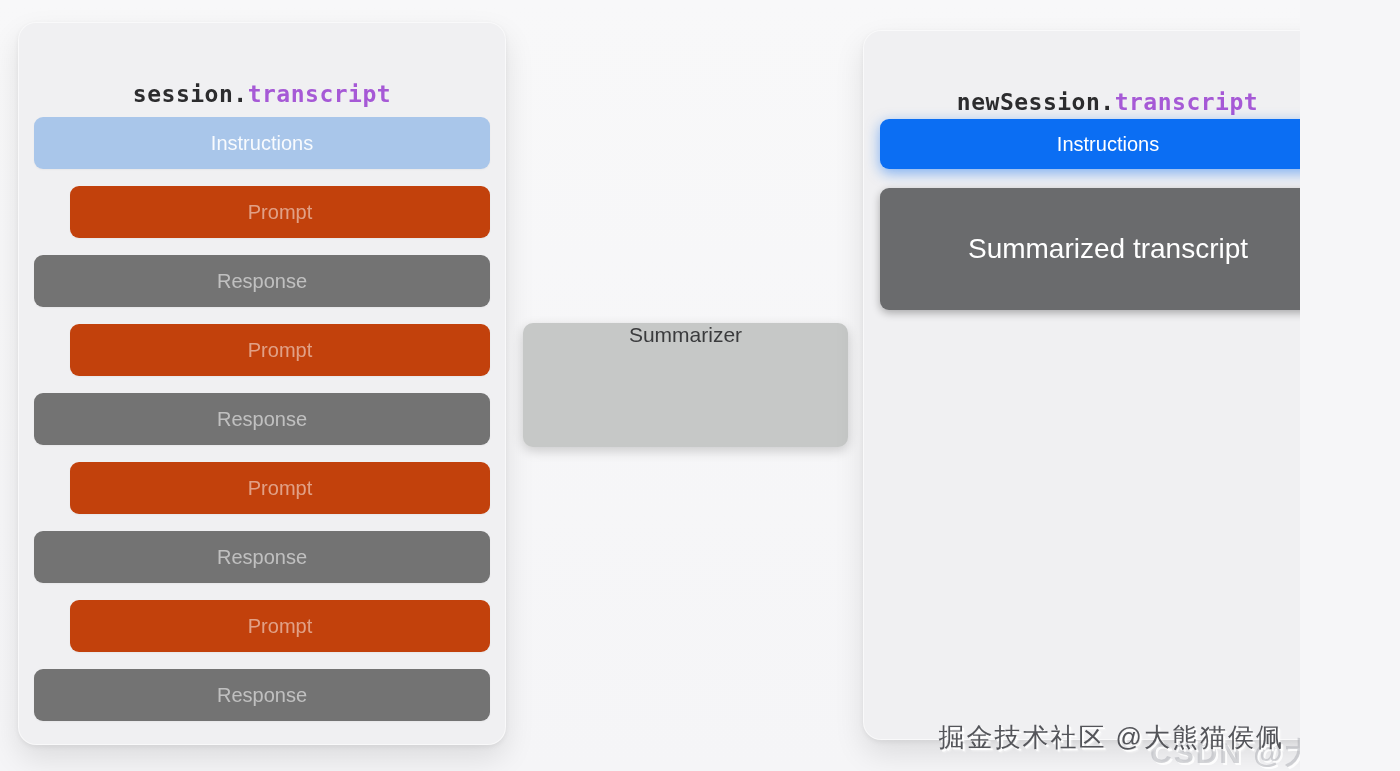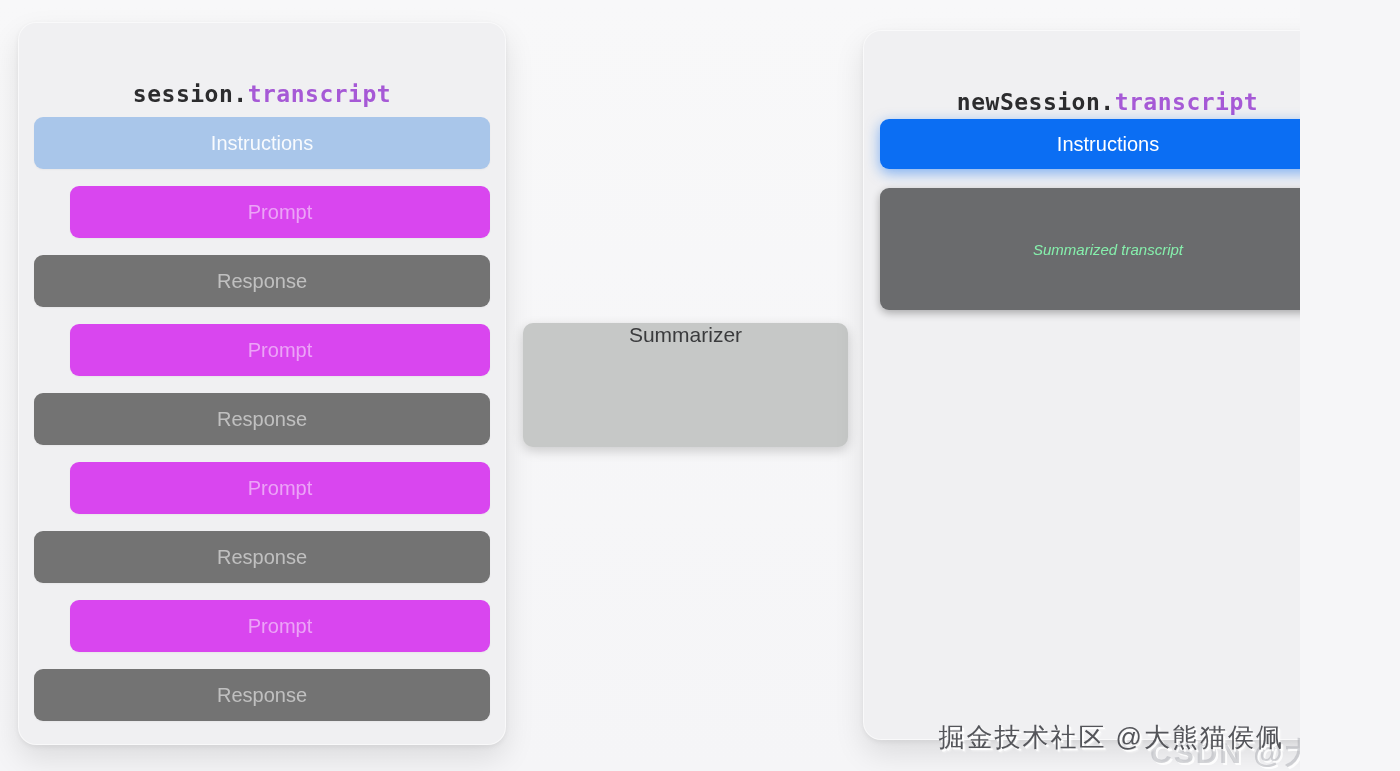--- a/index.html
+++ b/index.html
@@ -55,40 +55,39 @@
   .row {
     height: 52px;
     border-radius: 9px;
     display: flex;
     align-items: center;
     justify-content: center;
     font-size: 20px;
     box-shadow: 0 1px 2px rgba(0,0,0,0.04);
   }
   .row-muted-blue { background: #a9c6ea; color: rgba(255,255,255,0.92); }
-  .row-prompt     { background: #d946ef; color: rgba(255,255,255,0.50); margin-left: 36px; }
+  .row-prompt     { background: #c2410c; color: rgba(255,255,255,0.50); margin-left: 36px; }
   .row-response   { background: #737373; color: rgba(255,255,255,0.55); }
 
   .row-active {
     height: 50px;
     background: #0b6ef3;
     color: #ffffff;
     box-shadow: 0 4px 14px rgba(11,110,243,0.50);
   }
   .summary-block {
     height: 122px;
     background: #6a6b6d;
-    color: #86efac;
+    color: #ffffff;
     border-radius: 9px;
     display: flex;
     align-items: center;
     justify-content: center;
-    font-size: 15px;
+    font-size: 28px;
     box-shadow: 0 3px 9px rgba(0,0,0,0.30);
-    font-style: italic;
   }
 
   
   .summarizer {
     position: absolute;
     left: 523px; top: 323px;
     width: 325px; height: 124px;
     background: #c6c8c7;
     border-radius: 10px;
     display: flex;

